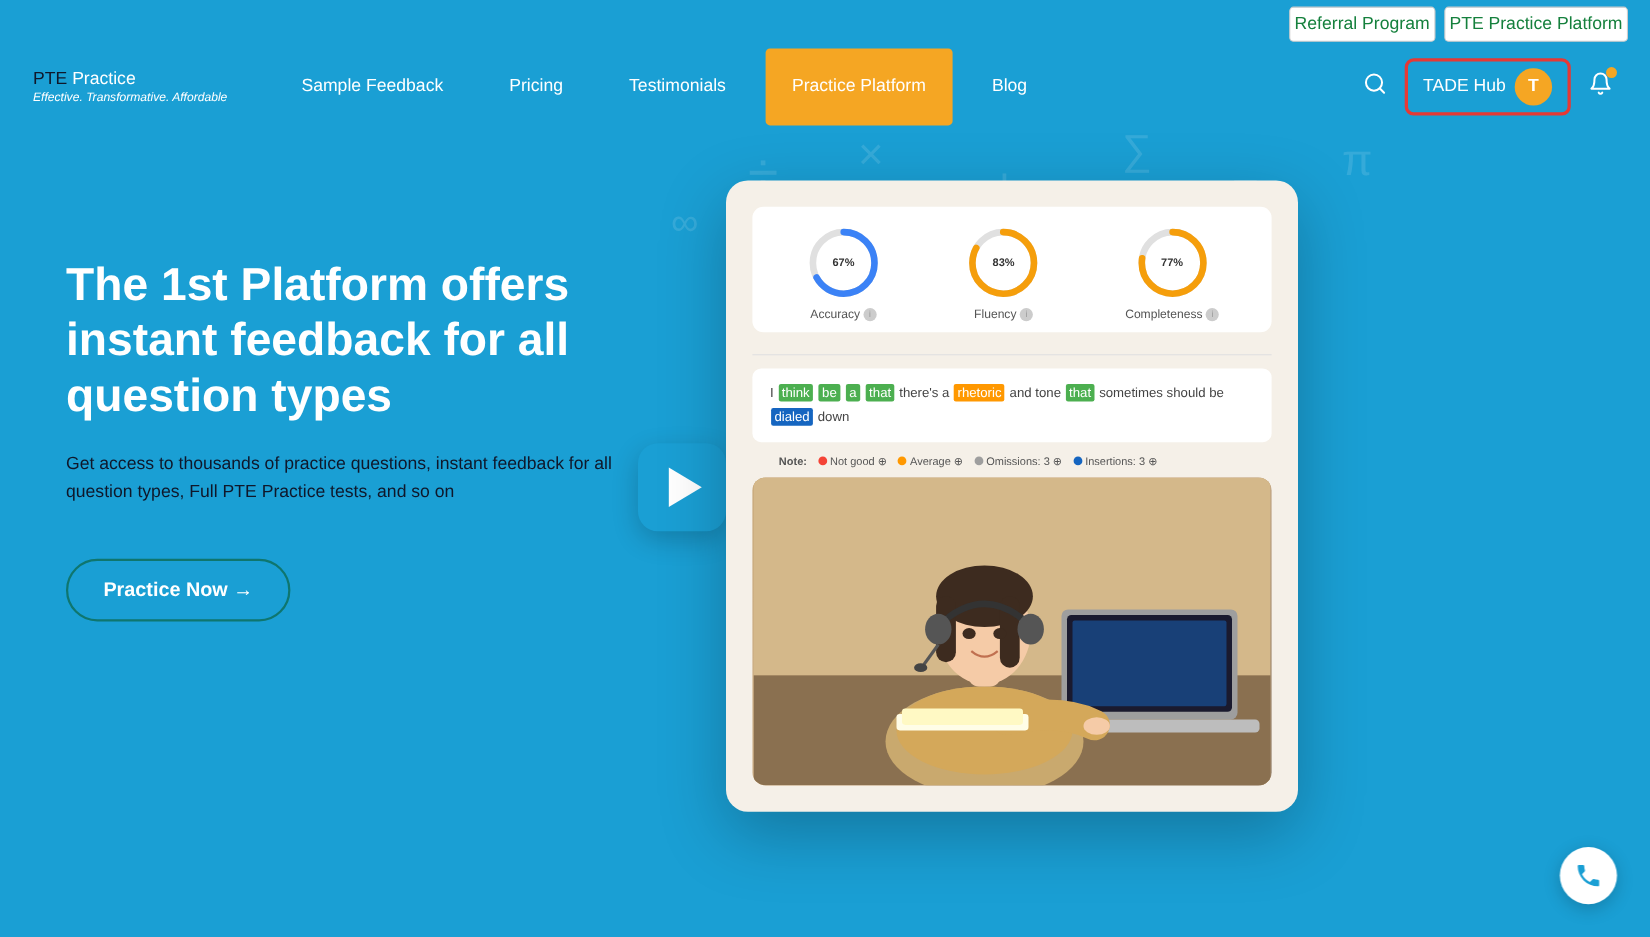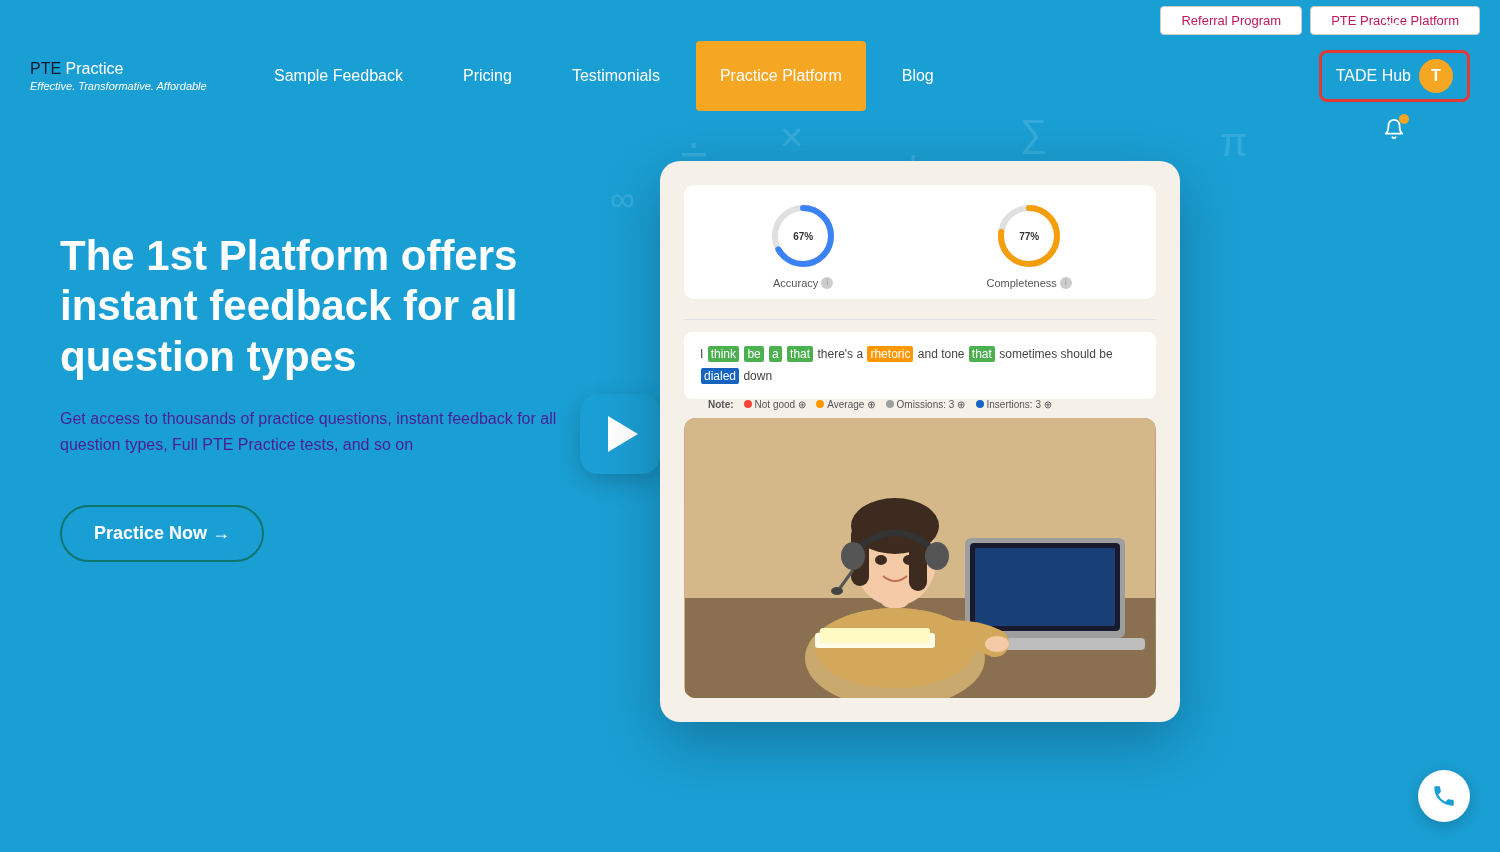--- a/index.html
+++ b/index.html
@@ -12,27 +12,27 @@
 
     
     .top-bar {
       display: flex;
       justify-content: flex-end;
       padding: 6px 20px;
       gap: 8px;
       background: transparent;
     }
     .top-bar-btn {
-      padding: 6px 20px;
+      padding: 6px 4px;
       border: 1px solid #ccc;
       border-radius: 4px;
       background: #fff;
-      font-size: 13px;
-      cursor: pointer;
-      color: #be185d;
+      font-size: 16px;
+      cursor: pointer;
+      color: #15803d;
     }
 
     
     .navbar {
       display: flex;
       align-items: center;
       padding: 0 30px;
       height: 70px;
       position: relative;
     }
@@ -74,21 +74,20 @@
       background: #F5A623;
       border-radius: 4px;
       color: #fff;
     }
 
     .nav-right {
       display: flex;
       align-items: center;
       gap: 12px;
       margin-left: auto;
-      flex-direction: column;
     }
     .search-icon-btn {
       background: none;
       border: none;
       cursor: pointer;
       color: #fff;
       font-size: 20px;
       padding: 4px;
     }
     .tade-hub-box {
@@ -152,21 +151,21 @@
     }
     .hero-heading {
       font-size: 42px;
       font-weight: 800;
       color: #fff;
       line-height: 1.2;
       margin-bottom: 24px;
     }
     .hero-desc {
       font-size: 16px;
-      color: #4c1d95;
+      color: #0f172a;
       margin-bottom: 48px;
       line-height: 1.6;
       max-width: 520px;
     }
     .practice-now-btn {
       display: inline-flex;
       align-items: center;
       gap: 10px;
       border: 2px solid #0f766e;
       border-radius: 30px;
@@ -250,20 +249,21 @@
       border: none;
       border-top: 1px solid #e0e0e0;
       margin: 0 0 12px;
     }
 
     
     .feedback-area {
       background: #fff;
       border-radius: 8px;
       padding: 12px 16px;
+      margin-bottom: 12px;
     }
     .feedback-text {
       font-size: 12px;
       color: #444;
       line-height: 1.8;
     }
     .word { display: inline; }
     .word-good { background: #4caf50; color: #fff; padding: 1px 3px; border-radius: 2px; margin: 0 1px; }
     .word-avg { background: #ff9800; color: #fff; padding: 1px 3px; border-radius: 2px; margin: 0 1px; }
     .word-dialed { background: #1565c0; color: #fff; padding: 1px 3px; border-radius: 2px; margin: 0 1px; }
@@ -448,20 +448,32 @@
               <circle cx="35" cy="35" r="28" fill="none" stroke="#e0e0e0" stroke-width="6"></circle>
               <circle cx="35" cy="35" r="28" fill="none" stroke="#3b82f6" stroke-width="6" stroke-dasharray="175.9" stroke-dashoffset="58" stroke-linecap="round"></circle>
             </svg>
             <div class="circle-text">67%</div>
           </div>
           <div class="score-label">
             Accuracy <span class="score-label-icon">ℹ</span>
           </div>
         </div>
 
+        <div class="score-item">
+          <div class="circle-container">
+            <svg width="70" height="70" viewBox="0 0 70 70">
+              <circle cx="35" cy="35" r="28" fill="none" stroke="#e0e0e0" stroke-width="6"></circle>
+              <circle cx="35" cy="35" r="28" fill="none" stroke="#f59e0b" stroke-width="6" stroke-dasharray="175.9" stroke-dashoffset="30" stroke-linecap="round"></circle>
+            </svg>
+            <div class="circle-text">83%</div>
+          </div>
+          <div class="score-label">
+            Fluency <span class="score-label-icon">ℹ</span>
+          </div>
+        </div>
 
         <div class="score-item">
           <div class="circle-container">
             <svg width="70" height="70" viewBox="0 0 70 70">
               <circle cx="35" cy="35" r="28" fill="none" stroke="#e0e0e0" stroke-width="6"></circle>
               <circle cx="35" cy="35" r="28" fill="none" stroke="#f59e0b" stroke-width="6" stroke-dasharray="175.9" stroke-dashoffset="40" stroke-linecap="round"></circle>
             </svg>
             <div class="circle-text">77%</div>
           </div>
           <div class="score-label">

